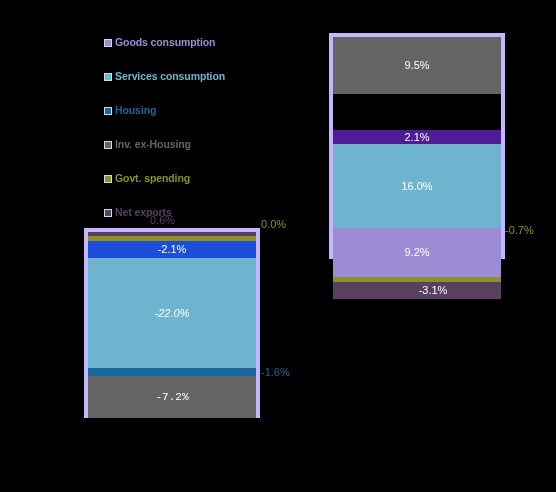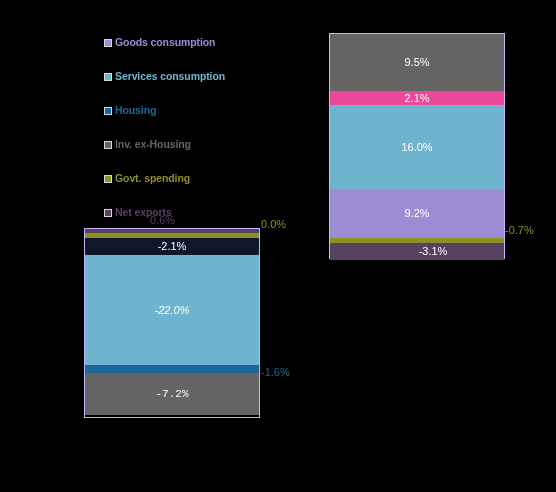--- a/index.html
+++ b/index.html
@@ -42,21 +42,21 @@
     font-size: 10.5px;
     font-weight: bold;
     letter-spacing: -0.1px;
     line-height: 11px;
   }
 
   
   .bar {
     position: absolute;
     box-sizing: border-box;
-    border: 1px solid #c4b5fd;
+    border: 4px solid #c4b5fd;
     display: flex;
     flex-direction: column;
   }
   #bar-left {
     left: 84px;
     top: 228px;
     width: 176px;
     height: 190px;
   }
   #bar-right {
@@ -121,37 +121,37 @@
     </div>
     <div class="legend-item">
       <span class="legend-swatch" style="background: rgb(87, 64, 96);"></span>
       <span class="legend-label" style="color: rgb(87, 64, 96);">Net exports</span>
     </div>
   </div>
 
 <div class="bar" id="bar-left">
     <div class="seg" style="background: rgb(87, 64, 96); height: 4px; flex: 0 0 4px;"></div>
     <div class="seg" style="background: rgb(141, 143, 40); height: 5px; flex: 0 0 5px;"></div>
-    <div class="seg" style="background: #0f172a; height: 17px; flex: 0 0 17px;">
+    <div class="seg" style="background: #1d4ed8; height: 17px; flex: 0 0 17px;">
       <span class="seg-label">-2.1%</span>
     </div>
     <div class="seg" style="background: rgb(110, 180, 206); height: 110px; flex: 0 0 110px; font-style: italic;">
       <span class="seg-label">-22.0%</span>
     </div>
     <div class="seg" style="background: rgb(26, 104, 153); height: 8px; flex: 0 0 8px;"></div>
     <div class="seg" style="background: rgb(100, 100, 100); height: 42px; flex: 0 0 42px; font-family: Liberation Mono, monospace;">
       <span class="seg-label">-7.2%</span>
     </div>
   </div>
 
 <div class="bar" id="bar-right">
     <div class="seg" style="background: rgb(100, 100, 100); height: 57px; flex: 0 0 57px;">
       <span class="seg-label">9.5%</span>
     </div>
-    <div class="seg" style="background: #ec4899; height: 14px; flex: 0 0 14px;">
+    <div class="seg" style="background: #4c1d95; height: 14px; flex: 0 0 14px; margin-top: 36px;">
       <span class="seg-label">2.1%</span>
     </div>
     <div class="seg" style="background: rgb(110, 180, 206); height: 84px; flex: 0 0 84px;">
       <span class="seg-label">16.0%</span>
     </div>
     <div class="seg" style="background: rgb(156, 140, 212); height: 49px; flex: 0 0 49px;">
       <span class="seg-label">9.2%</span>
     </div>
     <div class="seg" style="background: rgb(141, 143, 40); height: 5px; flex: 0 0 5px;"></div>
     <div class="seg" style="background: rgb(87, 64, 96); height: 17px; flex: 0 0 17px; padding-left: 32px;">

